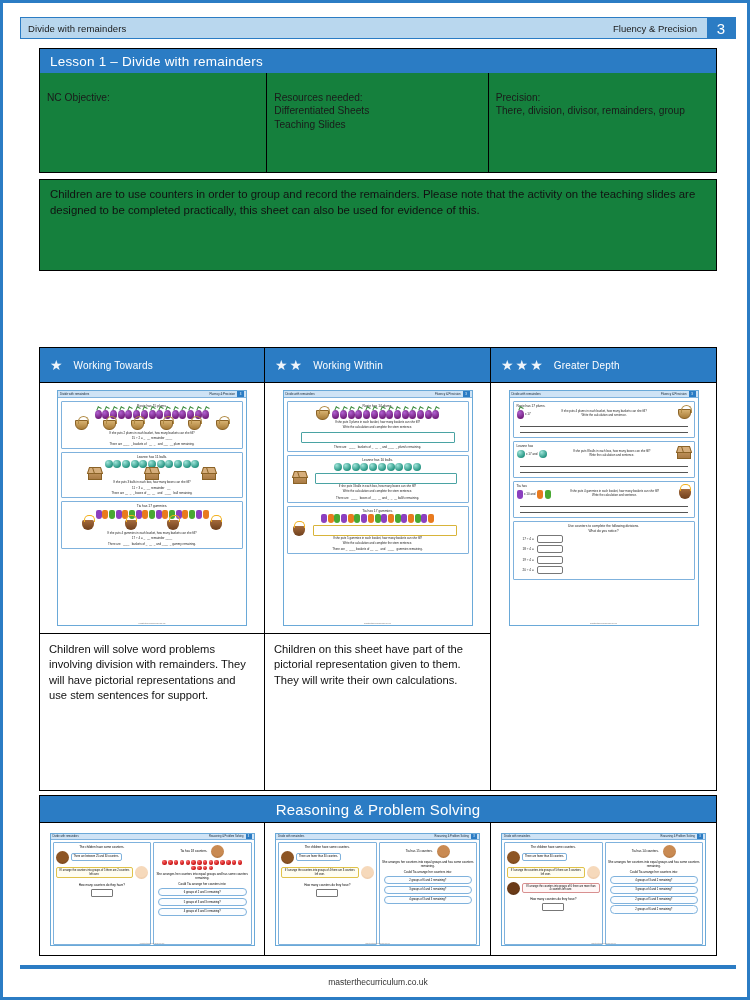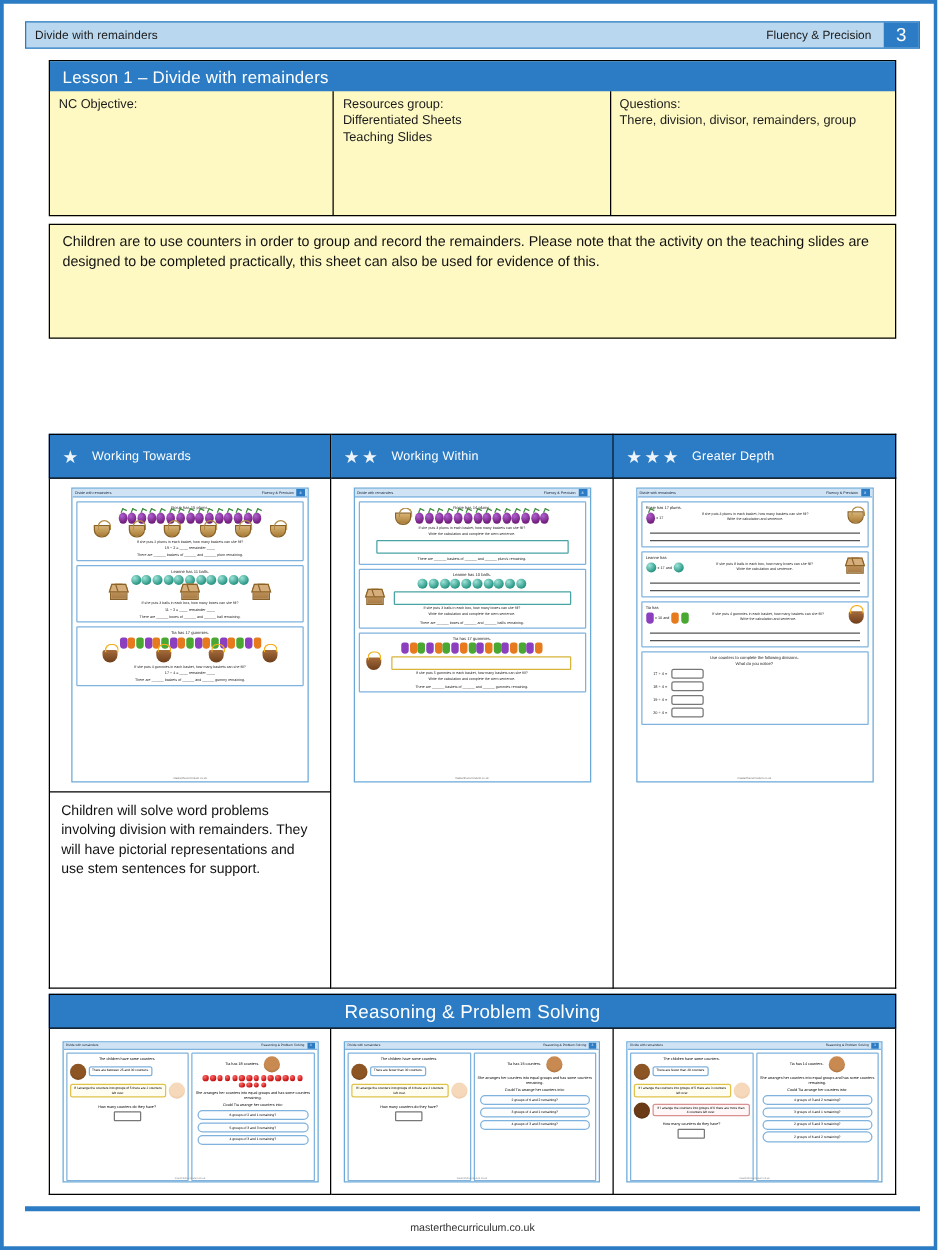--- a/index.html
+++ b/index.html
@@ -26,32 +26,32 @@
   .topbar .t-left { font-size: 9.5px; color: #1a1a1a; padding-left: 7px; letter-spacing: .1px; }
   .topbar .t-right { margin-left: auto; font-size: 9.5px; color: #1a1a1a; padding-right: 10px; }
   .topbar .t-page {
     width: 28px; height: 100%;
     background: #2b7cc4; color: #fff;
     display: flex; align-items: center; justify-content: center;
     font-size: 15px;
   }
 
   
-  .block { position: absolute; border: 1.5px solid #000; background: #fef9c3; }
+  .block { position: absolute; border: 1.5px solid #000; background: #15803d; }
   .bluebar {
     background: #2b7cc4; color: #fff;
     display: flex; align-items: center;
   }
 
   .lesson-wrap { left: 36px; top: 45px; width: 678px; height: 125px; }
   .lesson-title {
     height: 24px; font-size: 13.5px; padding-left: 10px; letter-spacing: .2px;
   }
   .lesson-cols { display: flex; height: 99px; }
-  .lcol { padding: 4px 7px 4px 7px; font-size: 10.2px; line-height: 1.32; color: #1a1a1a; }
+  .lcol { padding: 18px 7px 4px 7px; font-size: 10.2px; line-height: 1.32; color: #1a1a1a; }
   .lcol.c1 { width: 228px; border-right: 1.5px solid #000; }
   .lcol.c2 { width: 222px; border-right: 1.5px solid #000; }
   .lcol.c3 { width: 228px; }
   .lcol .lbl { display: block; }
 
   .note-block { left: 36px; top: 176px; width: 678px; height: 92px; padding: 7px 10px; }
   .note-block p { font-size: 11.4px; line-height: 1.36; color: #111; }
 
   .kq-block { left: 36px; top: 274px; width: 678px; height: 66px; padding: 7px 10px; }
   .kq-block p { font-size: 11.4px; line-height: 1.42; color: #111; }
@@ -174,26 +174,26 @@
     <span class="t-page">3</span>
   </div>
 
   <div class="block lesson-wrap">
     <div class="bluebar lesson-title">Lesson 1 – Divide with remainders</div>
     <div class="lesson-cols">
       <div class="lcol c1">
         <span class="lbl">NC Objective:</span>
       </div>
       <div class="lcol c2">
-        <span class="lbl">Resources group:</span>
+        <span class="lbl">Resources needed:</span>
         <span style="white-space:pre-line">Differentiated Sheets
 Teaching Slides</span>
       </div>
       <div class="lcol c3">
-        <span class="lbl">Questions:</span>
+        <span class="lbl">Precision:</span>
         <span>There, division, divisor, remainders, group</span>
       </div>
     </div>
   </div>
 
   <div class="block note-block">
     <p>Children are to use counters in order to group and record the remainders. Please note that the activity on the teaching slides are designed to be completed practically, this sheet can also be used for evidence of this.</p>
   </div>
 
 
@@ -409,20 +409,21 @@
                 <span class="answerbox y" style="flex:1;margin:0 6px 0 4px"></span>
               </div>
               <div class="q">If she puts 5 gummies in each basket, how many baskets can she fill?</div>
               <div class="q">Write the calculation and complete the stem sentence.</div>
               <div class="stem">There are ______ baskets of ______ and ______ gummies remaining.</div>
             </div>
           </div>
           <div class="ws-foot">masterthecurriculum.co.uk</div>
         </div>
       </div>
+      <div class="desc-area">Children on this sheet have part of the pictorial representation given to them. They will write their own calculations.</div>
     </div>
 
     <div class="dcol">
       <div class="thumb-area">
         <div class="ws">
           <div class="ws-head">
             <span>Divide with remainders</span>
             <span class="hr">Fluency &amp; Precision</span>
             <span class="pg">3</span>
           </div>

